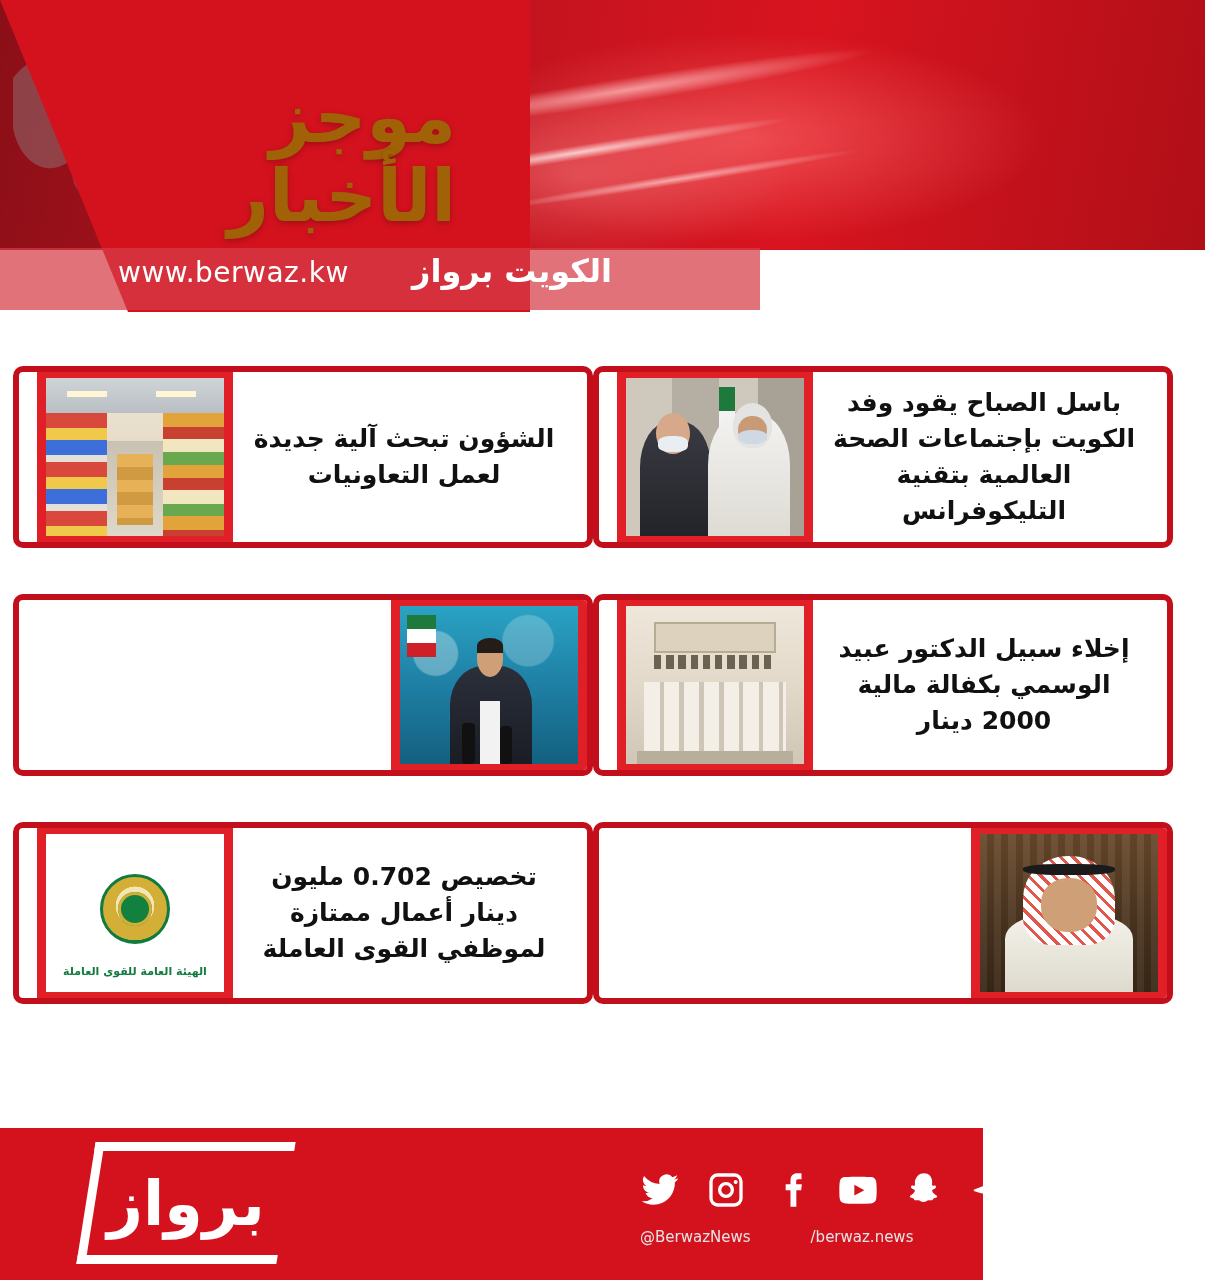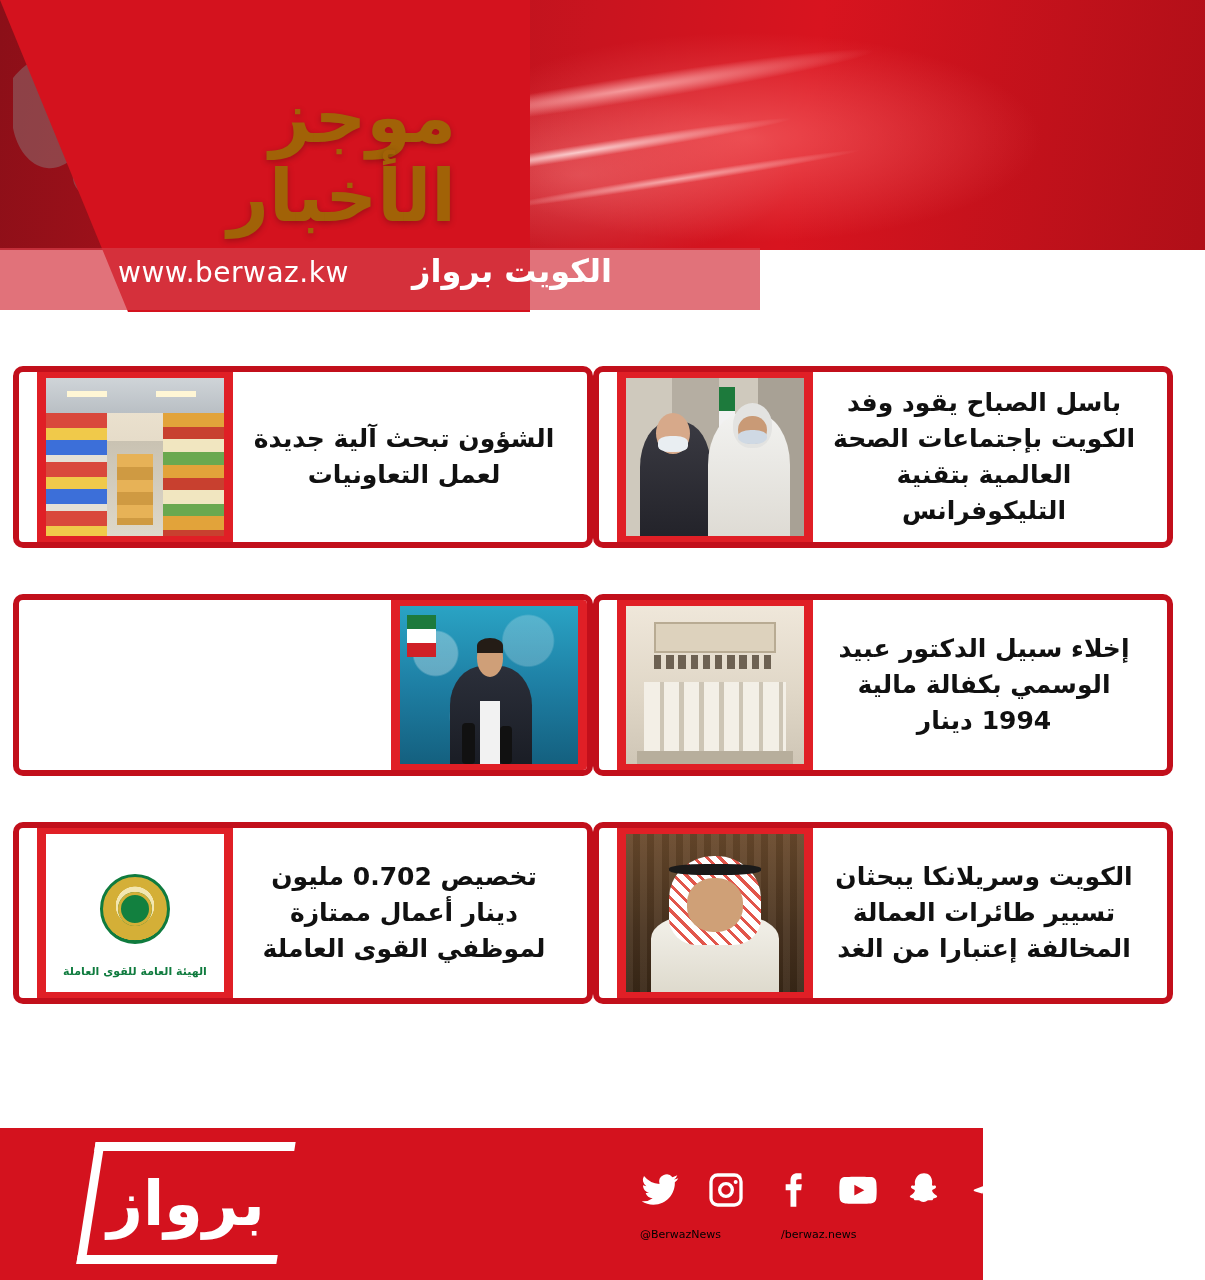--- a/index.html
+++ b/index.html
@@ -288,22 +288,22 @@
     color: #ffffff;
   }
   .soc svg { width: 40px; height: 40px; fill: #ffffff; }
   .handles {
     position: absolute;
     left: 640px; right: 0;
     top: 100px;
     display: flex;
     gap: 60px;
     direction: ltr;
-    color: #000000;
-    font-size: 11px;
+    color: #e5e5e5;
+    font-size: 15px;
   }
   .handle { white-space: nowrap; }
 </style>
 </head>
 <body>
 
 <div class="page">
 
   <div class="header">
     <div class="header-bg"></div>
@@ -358,21 +358,21 @@
             <div class="lamp" style="left:62%"></div>
           <div class="shelfL"></div>
             <div class="shelfR"></div>
             <div class="aisle"></div>
             <div class="stack"></div>
         </div>
       </div>
     </div>
 
     <div class="card">
-      <div class="card-text">إخلاء سبيل الدكتور عبيد الوسمي بكفالة مالية 1994 دينار</div>
+      <div class="card-text">إخلاء سبيل الدكتور عبيد الوسمي بكفالة مالية 2000 دينار</div>
       <div class="card-thumb">
         <div class="scene t3">
           <div class="plaque"></div>
             <div class="txt"></div>
             <div class="cols"></div>
             <div class="base"></div>
         </div>
       </div>
     </div>
 
@@ -385,21 +385,20 @@
             <div class="shirt"></div>
           <div class="head"></div>
             <div class="hair"></div>
           <div class="mic1"></div>
             <div class="mic2"></div>
         </div>
       </div>
     </div>
 
     <div class="card">
-      <div class="card-text">الكويت وسريلانكا يبحثان تسيير طائرات العمالة المخالفة إعتبارا من الغد</div>
       <div class="card-thumb">
         <div class="scene t5">
           <div class="stripes"></div>
             <div class="thobe"></div>
           <div class="ghutra"></div>
             <div class="face"></div>
             <div class="agal"></div>
         </div>
       </div>
     </div>

